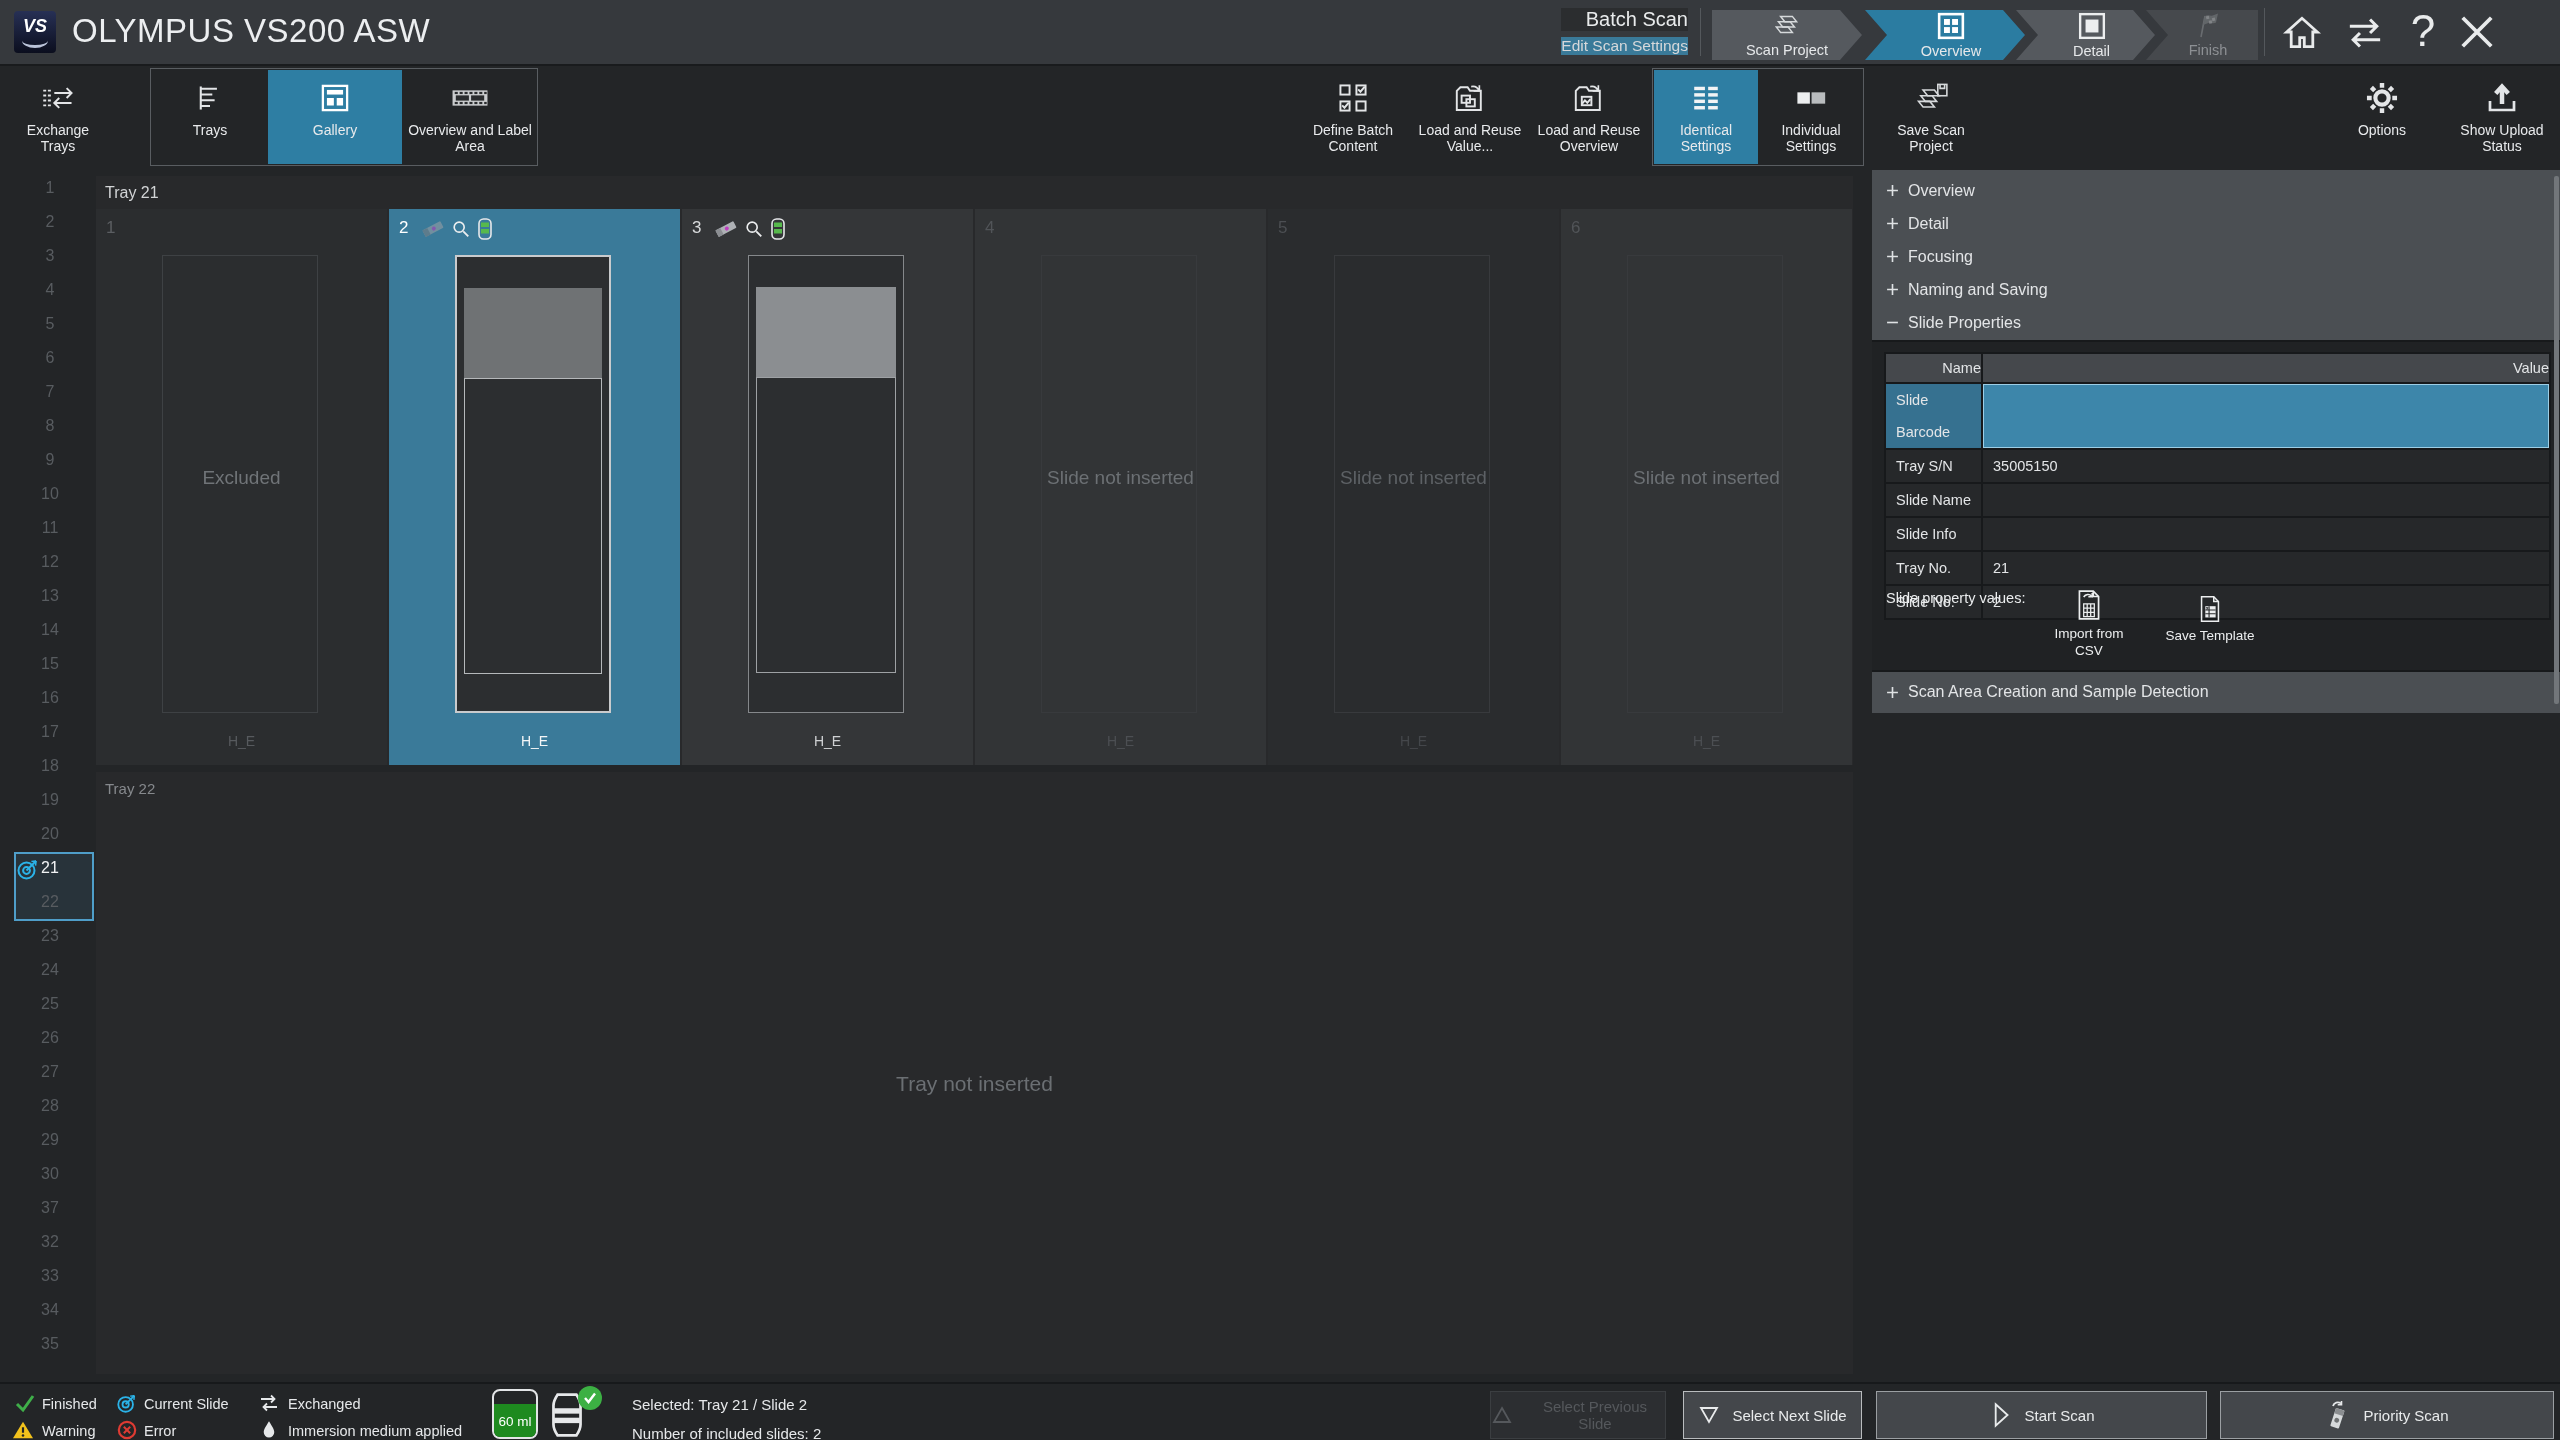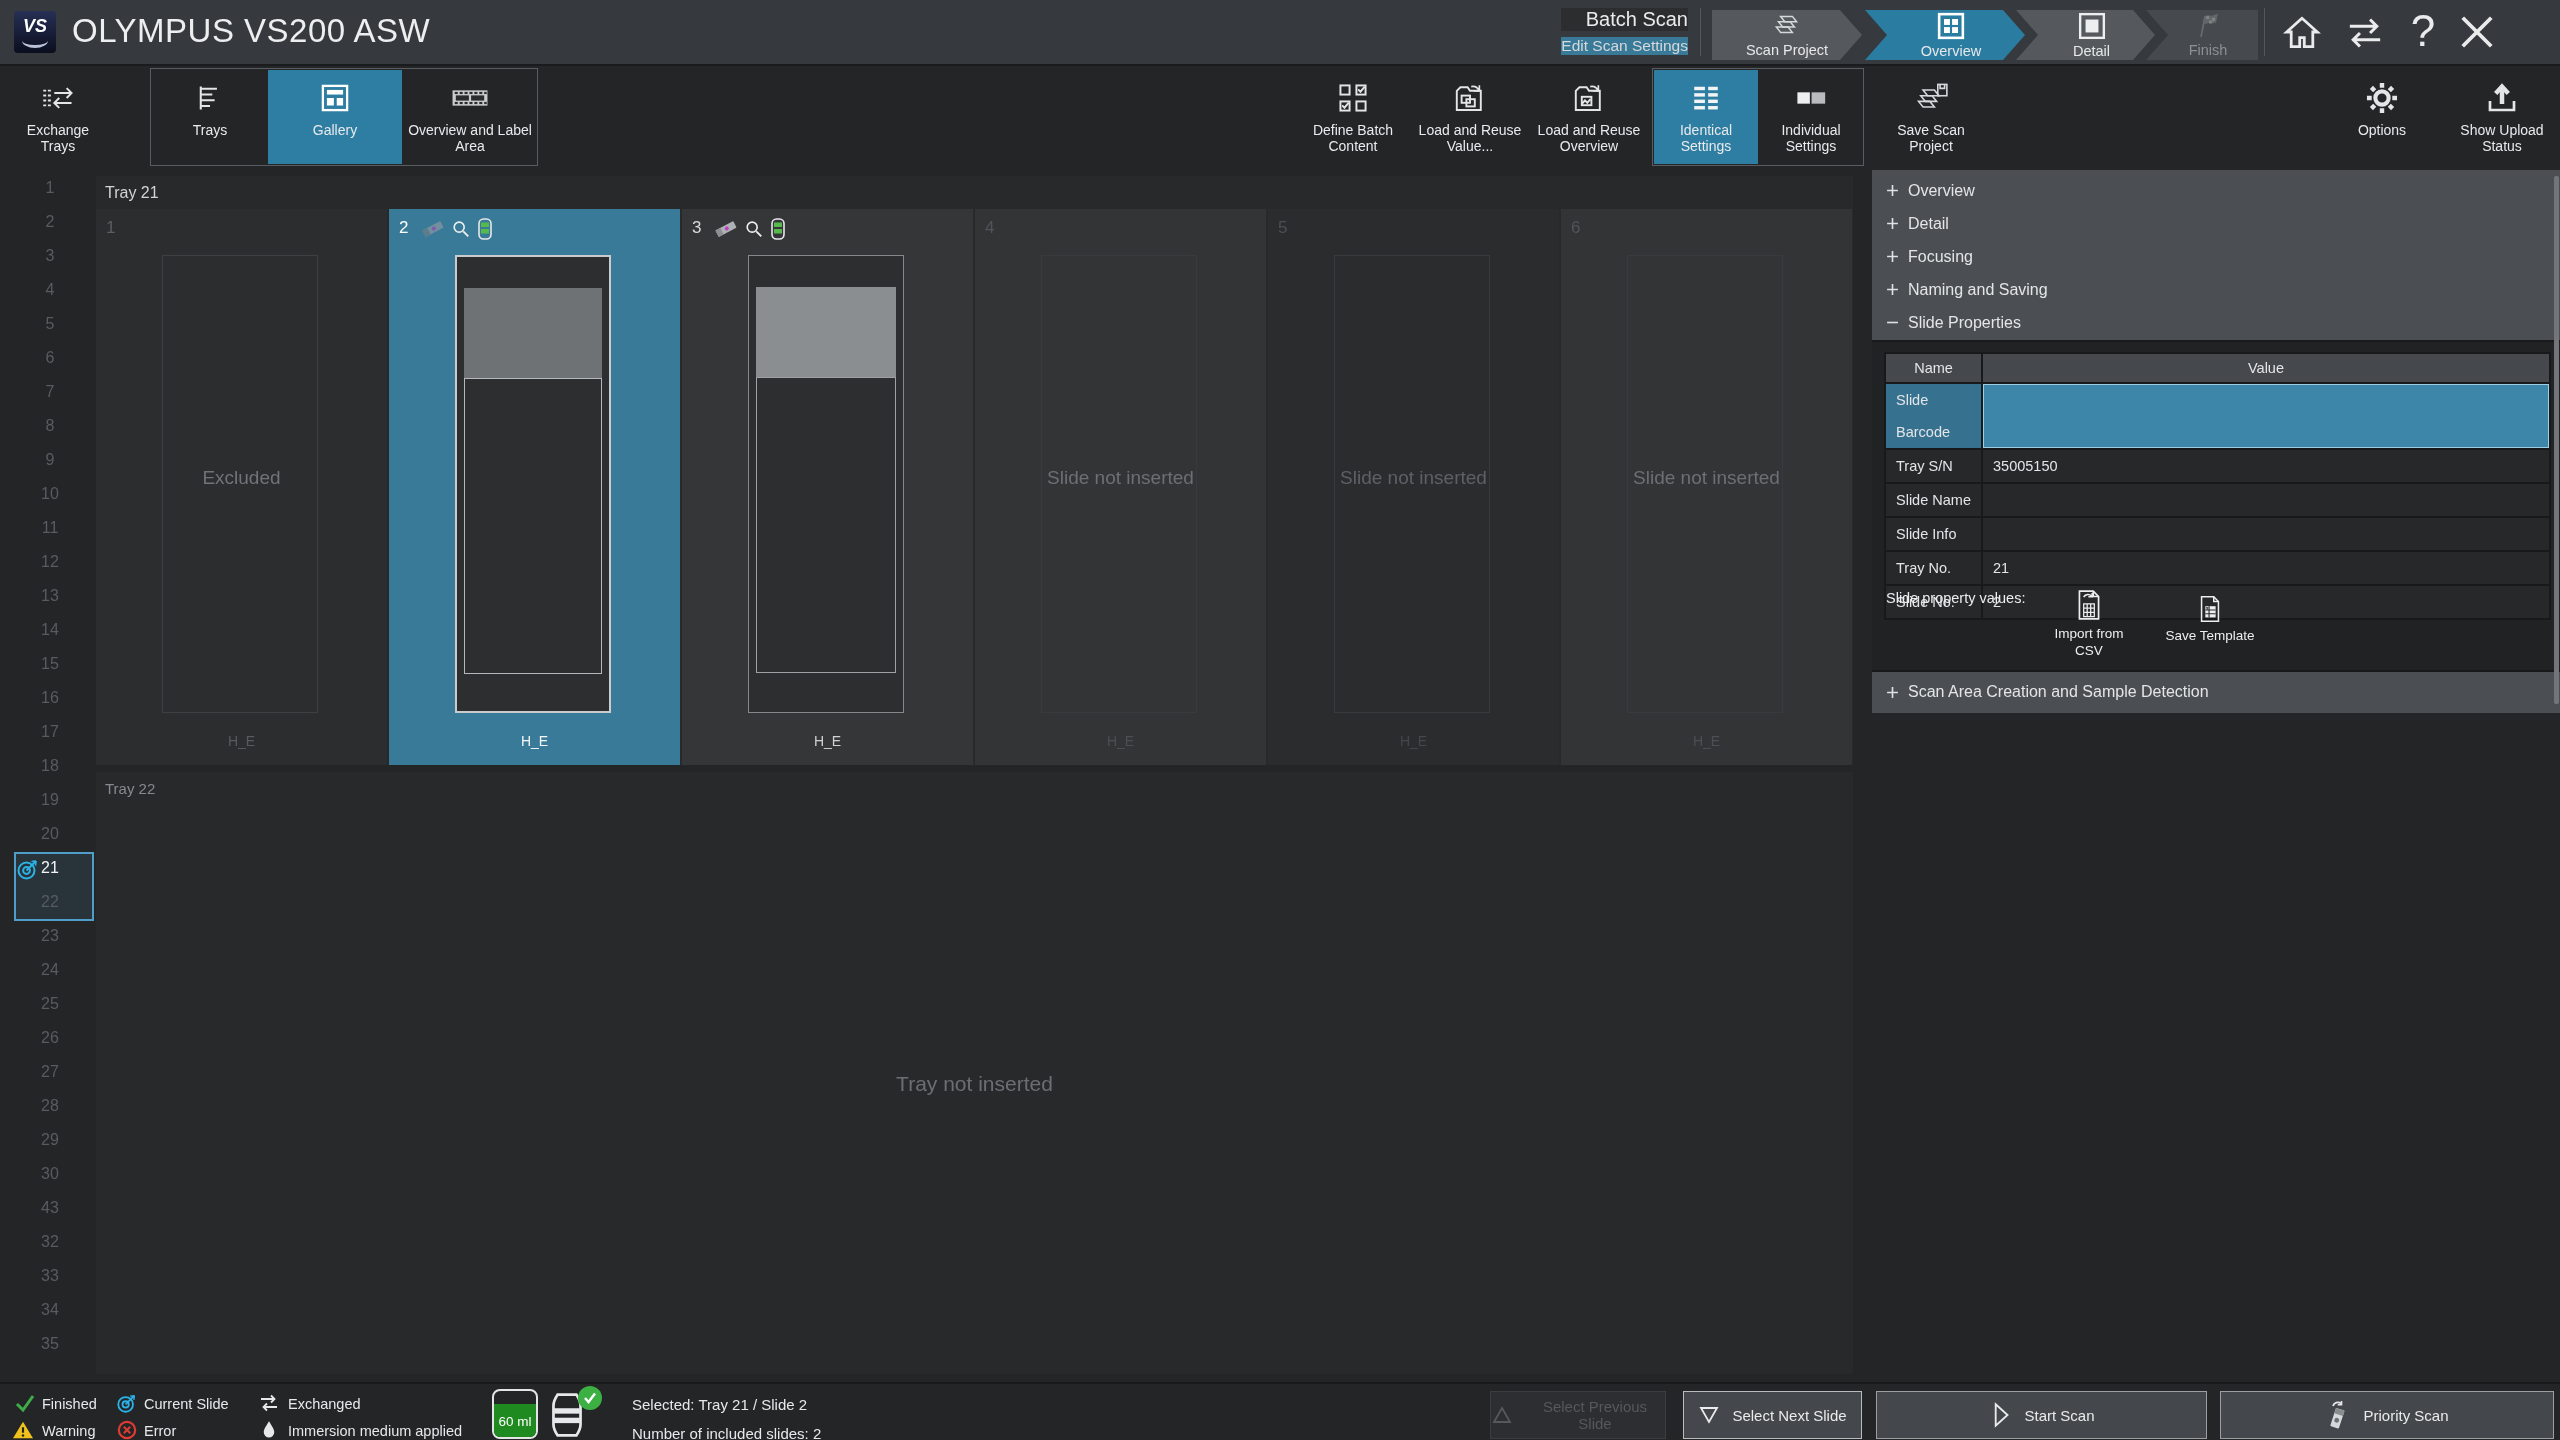--- a/index.html
+++ b/index.html
@@ -73,21 +73,21 @@
   .acc{position:absolute;left:0;width:100%;height:33px;display:flex;align-items:center;gap:9px;
        padding-left:14px;box-sizing:border-box;font-size:16px;color:#e3e5e7;cursor:pointer;}
   #propblock{position:absolute;left:0;right:0;top:170px;height:332px;background:#202224;
              border-top:2px solid #17191b;border-bottom:2px solid #17191b;box-sizing:border-box;}
   #ptable{position:absolute;left:12px;top:10px;right:9px;border:2px solid #17191b;background:#17191b;
           display:flex;flex-direction:column;gap:2px;font-size:14.5px;color:#e3e5e7;}
   .prow{display:flex;gap:2px;}
   .pcell{background:#26282a;line-height:32px;padding-left:10px;box-sizing:border-box;}
   .pname{width:95px;flex:none;}
   .pval{flex:1;}
-  .phead .pcell{background:#45484c;line-height:28px;text-align:center;padding-left:0;}
+  .phead .pcell{background:#45484c;line-height:28px;text-align:right;padding-left:0;}
   .prow.selrow .pname{background:#367190;}
   .prow.selrow .pval{background:#3d86aa;border:1px solid #9ccee6;line-height:30px;}
   #spvlabel{position:absolute;left:14px;top:248px;font-size:14.5px;color:#eceeef;}
   .pbtn{position:absolute;display:flex;flex-direction:column;align-items:center;cursor:pointer;}
   .pbtn .lb{font-size:13.5px;line-height:17px;text-align:center;color:#eceeef;margin-top:3px;}
   #rscroll{position:absolute;right:1px;top:6px;width:5px;height:528px;background:#72767a;border-radius:2px;}
 
   
   #statusbar{position:absolute;left:0;top:1382px;width:2560px;height:58px;background:#232527;border-top:2px solid #17191b;}
   .leg{position:absolute;font-size:14.5px;color:#e6e8ea;}
@@ -390,21 +390,21 @@
     <div class="traynum cur">21</div>
     <div class="traynum">22</div>
     <div class="traynum">23</div>
     <div class="traynum">24</div>
     <div class="traynum">25</div>
     <div class="traynum">26</div>
     <div class="traynum">27</div>
     <div class="traynum">28</div>
     <div class="traynum">29</div>
     <div class="traynum">30</div>
-    <div class="traynum">43</div>
+    <div class="traynum">37</div>
     <div class="traynum">32</div>
     <div class="traynum">33</div>
     <div class="traynum">34</div>
     <div class="traynum">35</div>
   </div>
   <div id="bullseye">
       <svg width="24" height="24" viewBox="0 0 24 24">
         <g fill="none" stroke="#2bb3e8">
           <circle cx="10.5" cy="13.5" r="8" stroke-width="2"></circle>
           <circle cx="10.5" cy="13.5" r="3.4" stroke-width="2"></circle>

